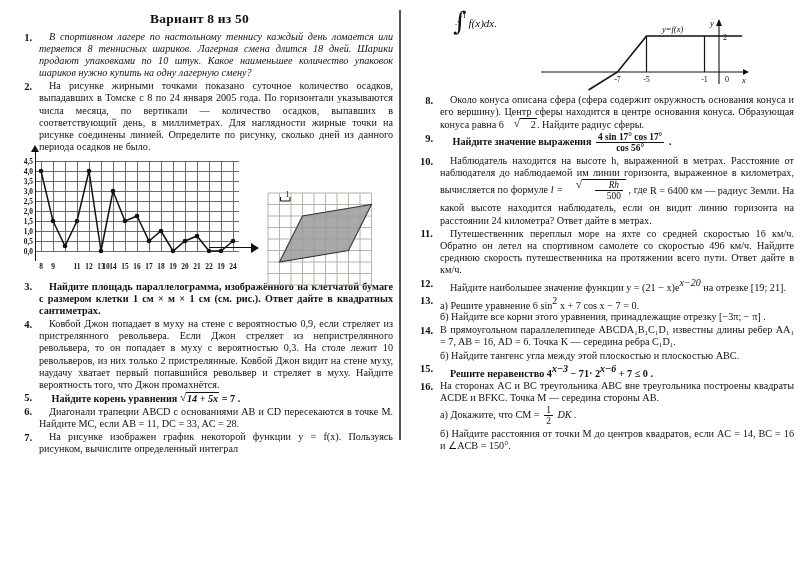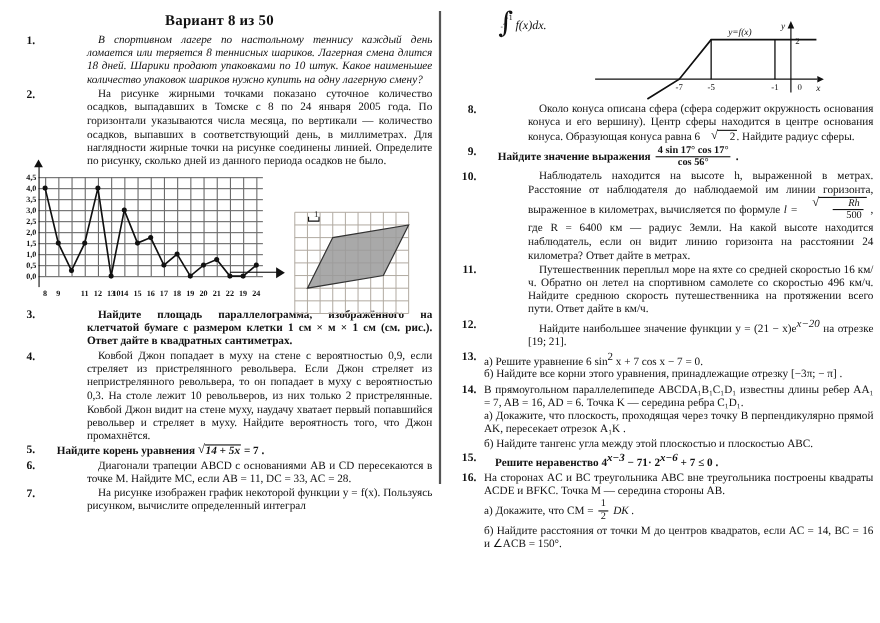--- a/index.html
+++ b/index.html
@@ -53,21 +53,21 @@
     line-height:12.1px;
   }
   .body{
     flex:1 1 auto;
     font-size:10.2px;
     line-height:12.1px;
     text-align:justify;
     text-justify:inter-word;
     hyphens:none;
   }
-  .body.indent{text-indent:10px;margin-left:40px;}
+  .body.indent{text-indent:10px;}
   .bold{font-weight:bold;}
   .ital{font-style:italic;}
   .sup{font-size:10px;vertical-align:0.45em;}
   .para{margin-top:1px;}
 
   
   .sqrt{display:inline-block;position:relative;padding-left:6px;}
   .sqrt::before{
     content:"\221A";
     position:absolute;left:0;top:-1px;font-size:11.5px;
@@ -393,21 +393,20 @@
       <div class="body">
         <div><span>а) Решите уравнение 6 sin</span><span class="sup">2</span><span> x + 7 cos x − 7 = 0.</span></div>
         <div>б) Найдите все корни этого уравнения, принадлежащие отрезку [−3π; − π] .</div>
       </div>
     </div>
 
     <div class="prob">
       <div class="num">14.</div>
       <div class="body">
         <div>В прямоугольном параллелепипеде ABCDA₁B₁C₁D₁ известны длины ребер AA₁ = 7, AB = 16, AD = 6. Точка K — середина ребра C₁D₁.</div>
-        <div>а) Докажите, что плоскость, проходящая через точку B перпендикулярно прямой AK, пересекает отрезок A₁K .</div>
         <div class="para">б) Найдите тангенс угла между этой плоскостью и плоскостью ABC.</div>
       </div>
     </div>
 
     <div class="prob">
       <div class="num">15.</div>
       <div class="body bold">
         <span style="display:inline-block;width:10px;"></span><span>Решите неравенство 4</span><span class="sup ital">x−3</span><span> − 71· 2</span><span class="sup ital">x−6</span><span> + 7 ≤ 0 .</span>
       </div>
     </div>

